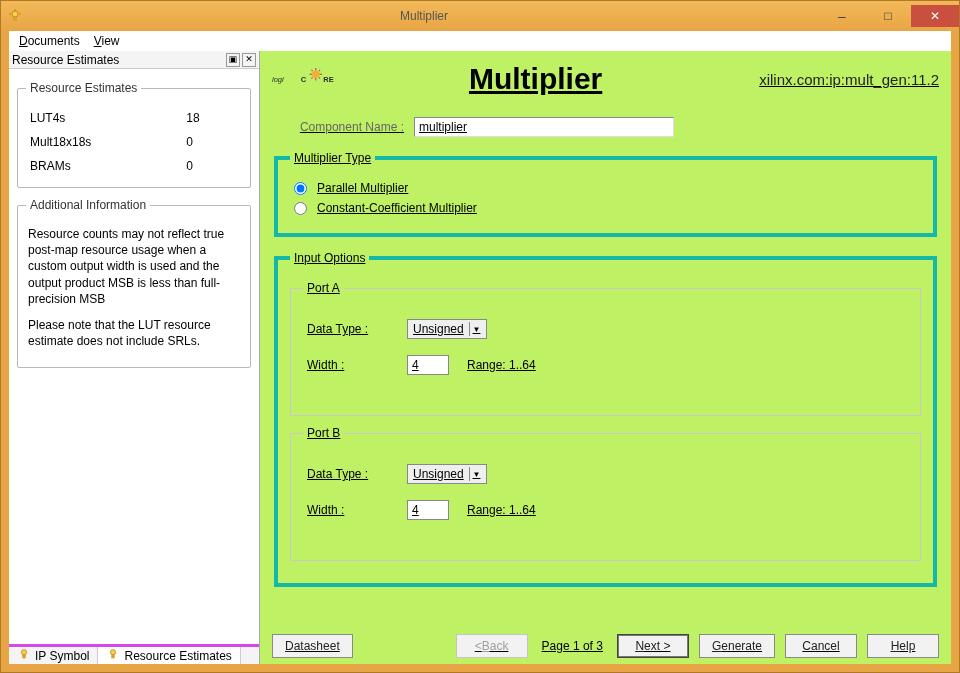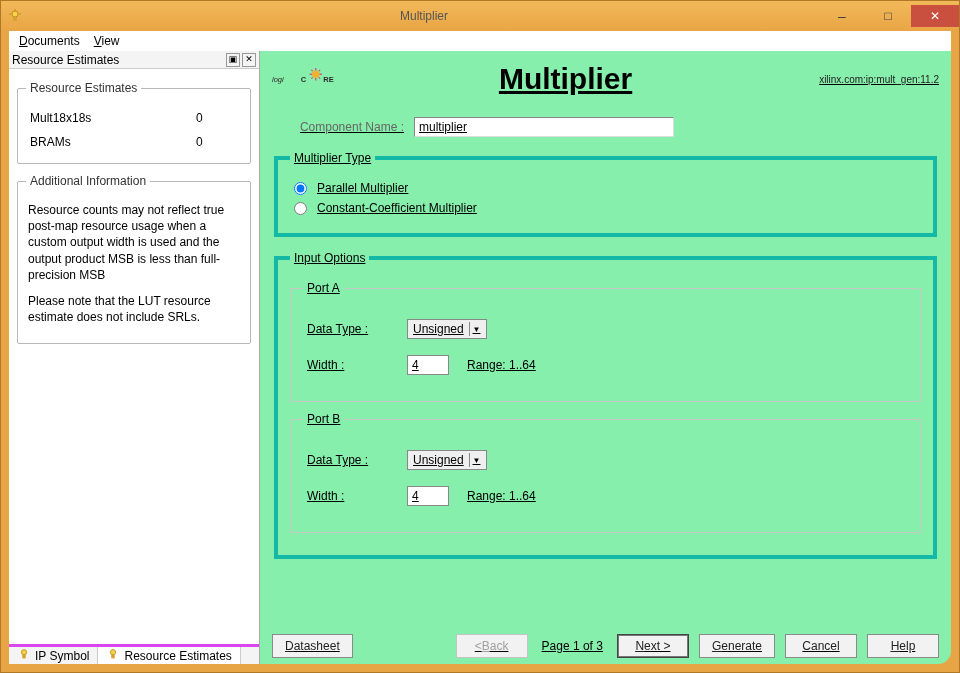--- a/index.html
+++ b/index.html
@@ -31,22 +31,21 @@
   display: flex; align-items: center; justify-content: center;
   color: #444; font-size: 13px;
 }
 .win-btn.min::after { content: "–"; font-size: 14px; }
 .win-btn.max::after { content: "☐"; font-size: 10px; }
 .win-btn.close { background: #c94f3e; color: #fff; width: 48px; height: 22px;}
 .win-btn.close::after { content: "✕"; font-size: 12px; }
 
 .client-frame {
   position: absolute; left: 8px; top: 30px; right: 8px; bottom: 8px;
-  background: #86efac;
-  border-radius: 13px;
+  background: #bef264;
 }
 
 
 .menubar {
   height: 20px; background: #fff; padding: 2px 4px;
   display: flex; gap: 2px; align-items: center;
 }
 .menubar .menu-item { padding: 1px 6px; }
 .menubar .menu-item u { text-decoration: underline; }
 
@@ -97,38 +96,38 @@
 
 .main-panel {
   flex: 1; display: flex; flex-direction: column; text-decoration: underline;
 }
 .main-header {
   height: 56px; display: flex; align-items: center; padding: 0 12px; gap: 12px;
 }
 .logo { width: 100px; }
 .logo svg { width: 100px; height: 36px; }
 .main-title { flex: 1; text-align: center; font-size: 30px; font-weight: bold; margin-left: -60px;}
-.ipstring { font-size: 10px; color: #222; }
+.ipstring { font-size: 15px; color: #222; }
 
 .main-body { flex: 1; padding: 4px 14px 0 14px; }
 
 .row { display: flex; align-items: center; gap: 10px; margin: 6px 0 14px; }
 .row label.lbl { color: #666; width: 130px; text-align: right; }
 .compname-input {
   width: 260px; height: 20px; border: none; border-top: 1px solid #888; border-left: 1px solid #888;
   border-bottom: 1px solid #ddd; border-right: 1px solid #ddd; padding: 1px 4px;
   background: #fff; font-size: 12px;
 }
 
 fieldset.section {
   border: 4px solid #14b8a6; padding: 10px 12px 12px; margin: 8px 0 14px;
 }
 fieldset.section > legend { padding: 0 4px; }
 fieldset.inner {
-  border: 1px solid #c8c8c8; padding: 8px 12px 10px; margin: 6px 0 10px;
+  border: 1px solid #c8c8c8; padding: 8px 12px 24px; margin: 6px 0 10px;
 }
 fieldset.inner > legend { padding: 0 4px; }
 
 .radio-row { display: flex; align-items: center; gap: 10px; margin: 6px 4px; }
 .radio-row input { margin: 0; }
 .form-row { display: flex; align-items: center; gap: 10px; margin: 16px 4px; }
 .form-row .flabel { width: 90px; }
 .dd {
   width: 80px; height: 20px; border: 1px solid #888; background: #efefef;
   display: flex; align-items: center; justify-content: space-between; padding: 0 3px 0 5px;
@@ -195,20 +194,24 @@
           <span>Resource Estimates</span>
           <span class="spacer"></span>
           <span class="hbtn">▣</span>
           <span class="hbtn">✕</span>
         </div>
         <div class="left-content">
           <fieldset class="box">
             <legend>Resource Estimates</legend>
             <table class="est-table">
               <tbody>
+                  <tr>
+                <td>LUT4s</td>
+                <td class="v">18</td>
+              </tr>
               <tr>
                 <td>Mult18x18s</td>
                 <td class="v">0</td>
               </tr>
               <tr>
                 <td>BRAMs</td>
                 <td class="v">0</td>
               </tr>
             </tbody>
               </table>

